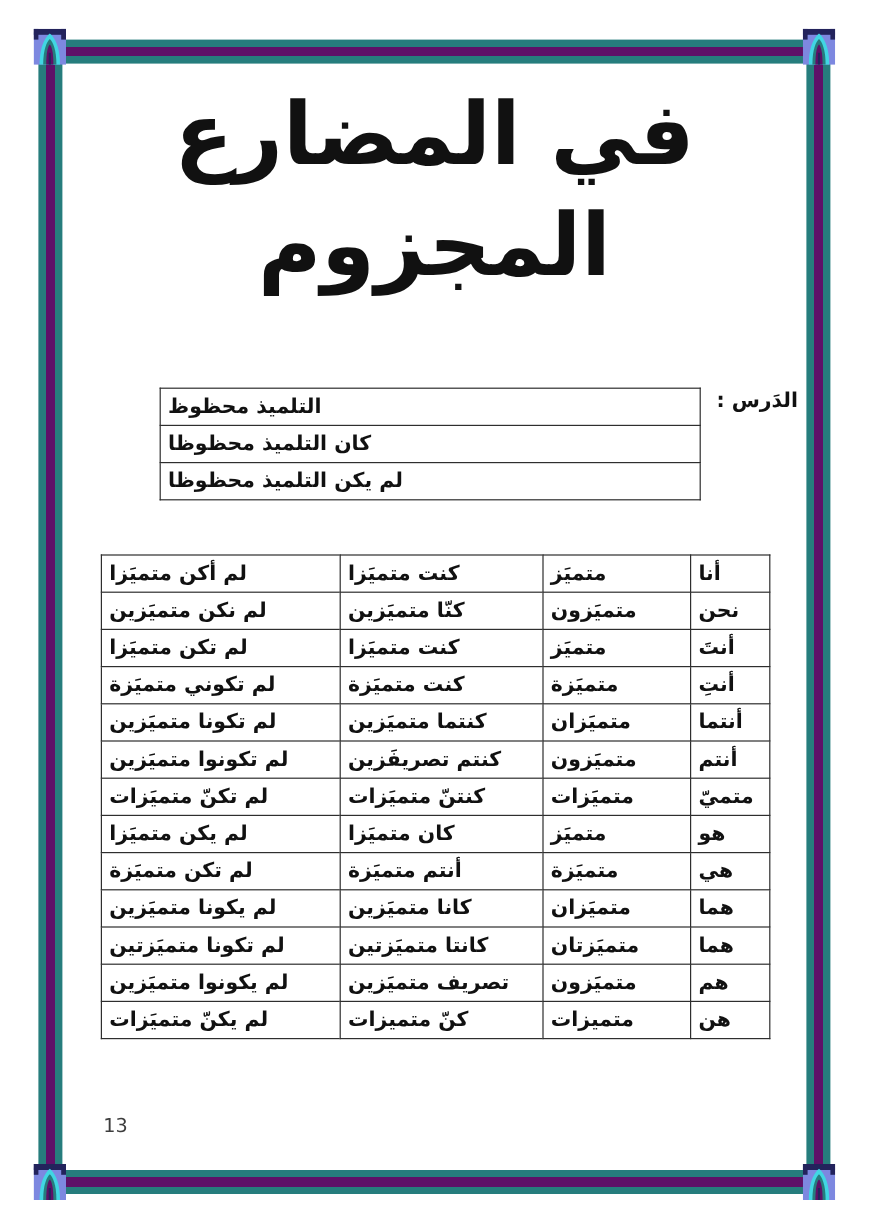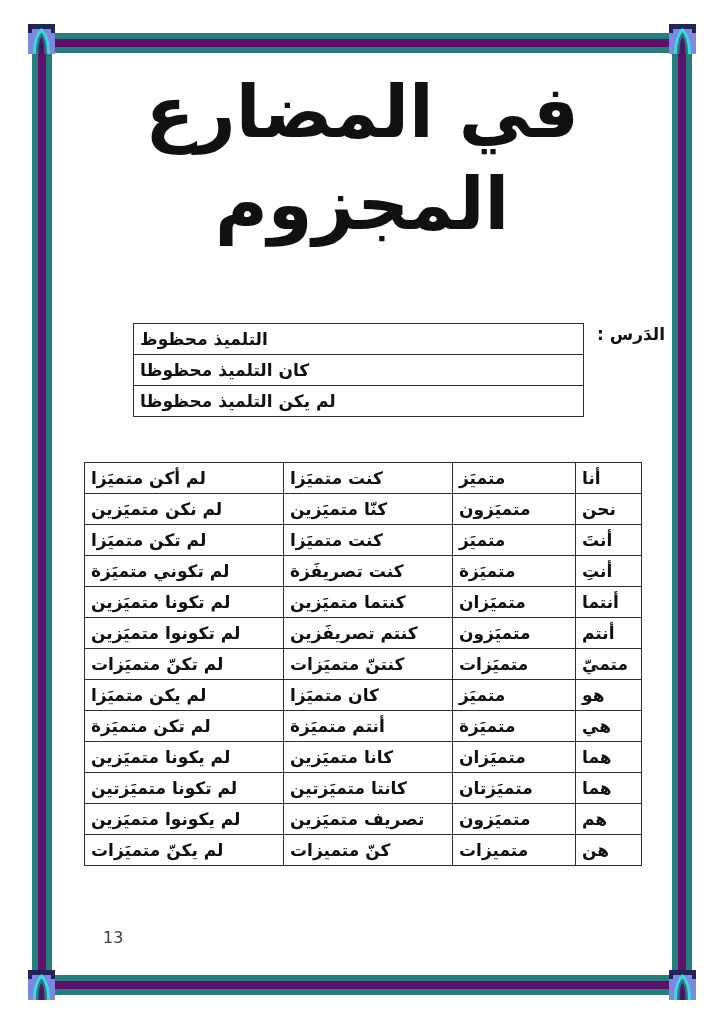--- a/index.html
+++ b/index.html
@@ -65,21 +65,21 @@
   }
   .example-table{
     position:absolute;left:133px;top:323px;width:451px;
   }
   .conj-table{
     position:absolute;right:82px;top:462px;width:557px;
   }
   
   .page-number{
     position:absolute;left:86px;top:928px;
-    font-size:16px;color:#3d3d3d;direction:ltr;margin-left:17px;
+    font-size:16px;color:#3d3d3d;direction:ltr;
   }
 </style>
 </head>
 <body>
 
 <div class="page">
 
   <div class="band band-h band-top"></div>
   <div class="band band-h band-bottom"></div>
   <div class="band band-v band-left"></div>
@@ -168,21 +168,21 @@
       </tr>
       <tr>
         <td>أنتَ</td>
         <td>متميَز</td>
         <td>كنت متميَزا</td>
         <td>لم تكن متميَزا</td>
       </tr>
       <tr>
         <td>أنتِ</td>
         <td>متميَزة</td>
-        <td>كنت تصريفَزة</td>
+        <td>كنت متميَزة</td>
         <td>لم تكوني متميَزة</td>
       </tr>
       <tr>
         <td>أنتما</td>
         <td>متميَزان</td>
         <td>كنتما متميَزين</td>
         <td>لم تكونا متميَزين</td>
       </tr>
       <tr>
         <td>أنتم</td>

